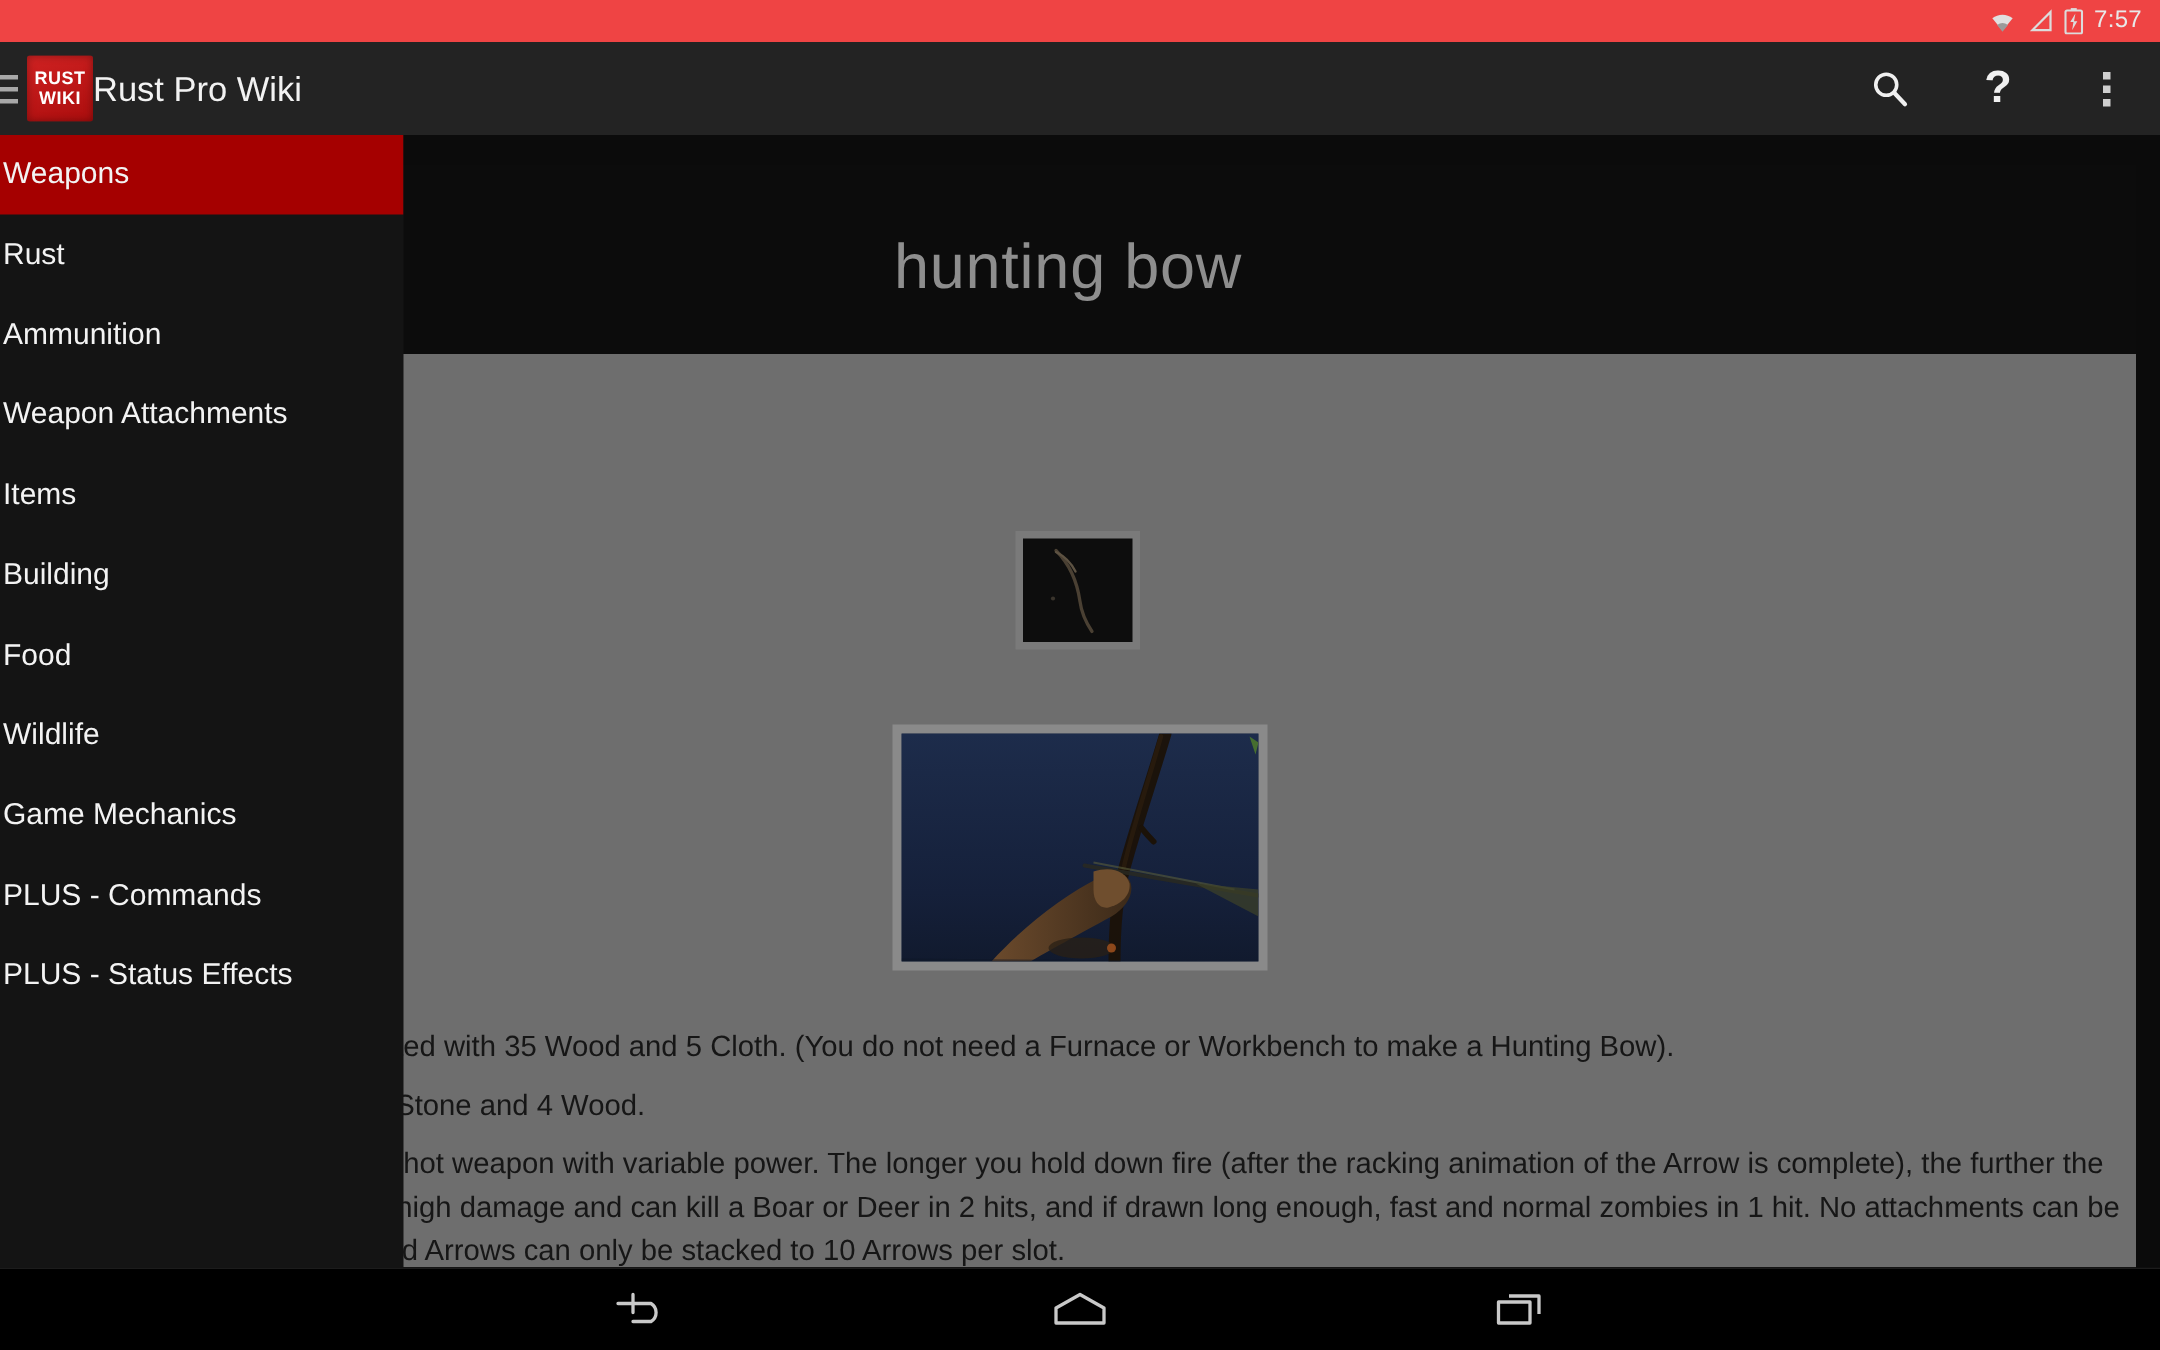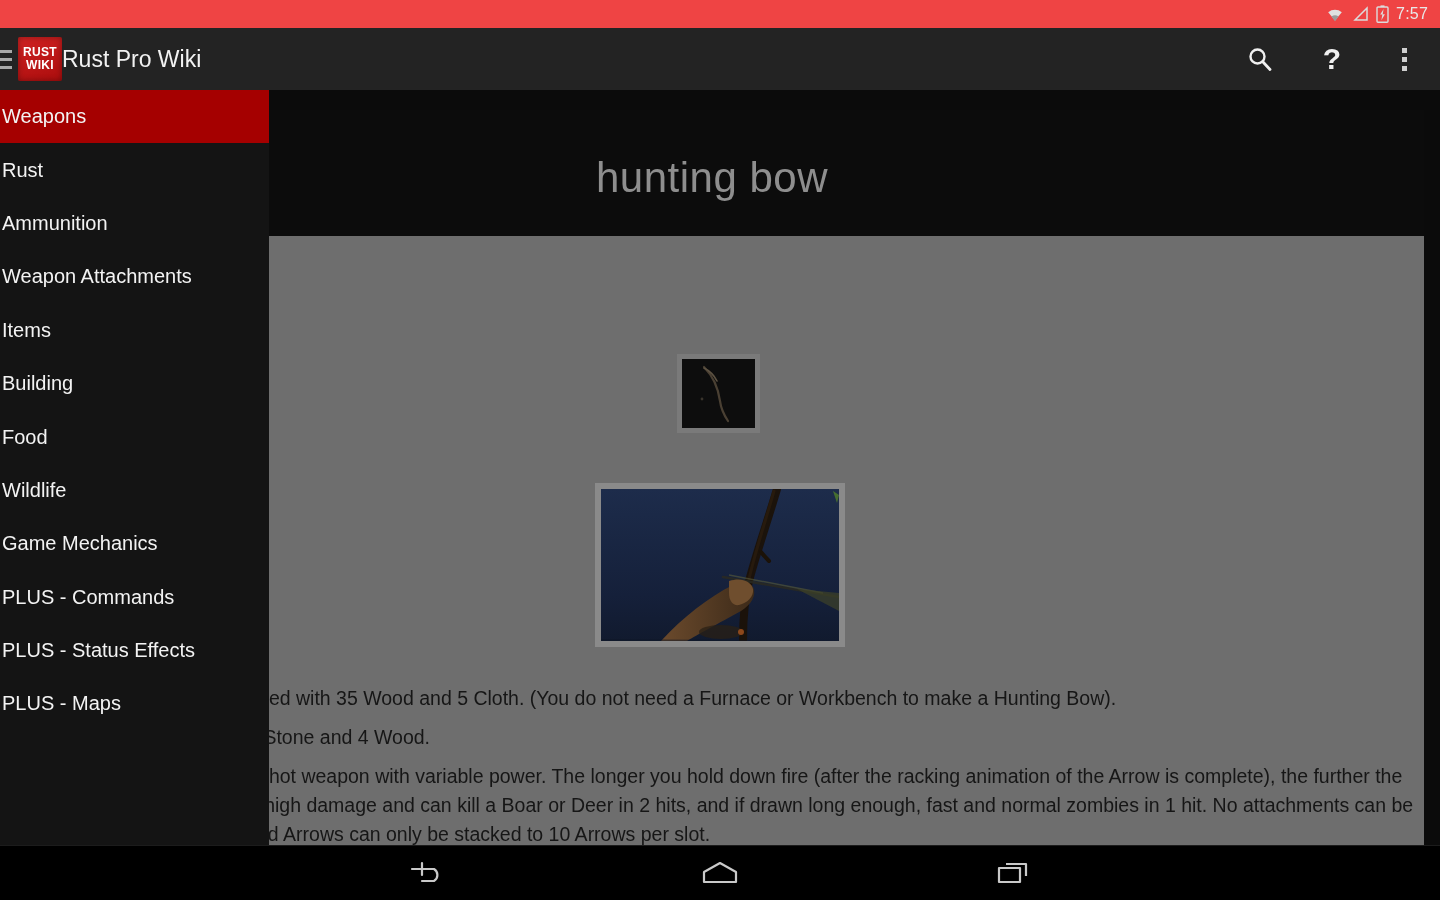--- a/index.html
+++ b/index.html
@@ -406,23 +406,20 @@
     </div>
     <div class="drawer-item">
       <span>Game Mechanics</span>
     </div>
     <div class="drawer-item">
       <span>PLUS - Commands</span>
     </div>
     <div class="drawer-item">
       <span>PLUS - Status Effects</span>
     </div>
-    <div class="drawer-item">
-      <span>PLUS - Maps</span>
-    </div>
   </div>
 
   <div class="navbar">
     <div class="nav-btn">
       <span>
         <svg width="38" height="28" viewBox="0 0 38 28">
           <path d="M4 10 L14 10 L14 4 M4 10 L14 10 L14 16 M4 10 L26 10 a7 7 0 0 1 0 12 L14 22" fill="none" stroke="#c9c9c9" stroke-width="2.2" stroke-linecap="round" stroke-linejoin="round"></path>
         </svg>
       </span>
     </div>

